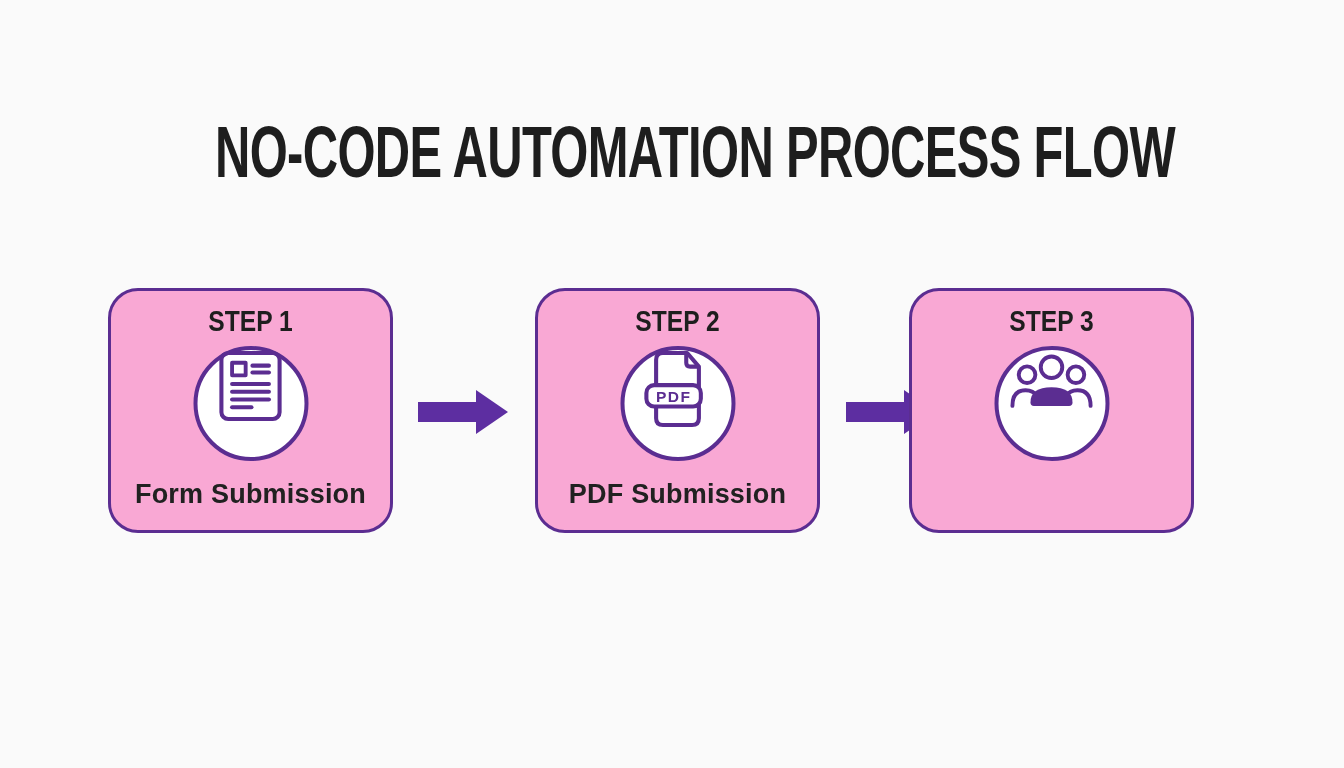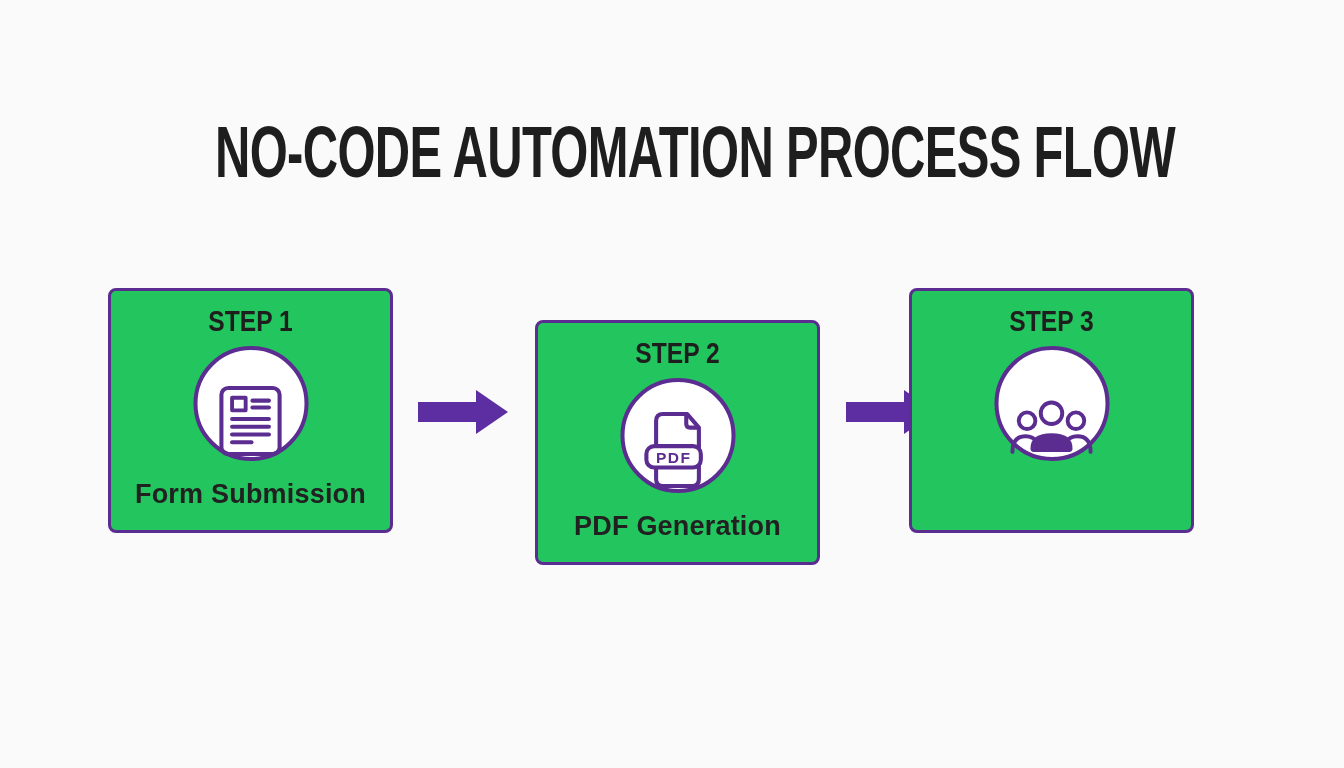--- a/index.html
+++ b/index.html
@@ -29,26 +29,26 @@
     white-space:nowrap;
     color:var(--ink);
     transform:scaleX(0.68);
     transform-origin:center;
   }
 
   .step-box{
     position:absolute;
     top:288px;
     width:285px;height:245px;
-    background:#22c55e;
+    background:#f9a8d4;
     border:3px solid var(--accent);
-    border-radius:8px;
+    border-radius:30px;
   }
   .step-box.b1{left:108px;}
-  .step-box.b2{left:535px;margin-top:32px;}
+  .step-box.b2{left:535px;}
   .step-box.b3{left:909px;}
 
   .step-label{
     position:absolute;
     top:13px;left:0;right:0;
     text-align:center;
     font-size:30px;
     font-weight:700;
     letter-spacing:0px;
     white-space:nowrap;
@@ -57,21 +57,21 @@
     transform-origin:center;
   }
 
   .icon-circle{
     position:absolute;
     top:55px;left:50%;
     transform:translateX(-50%);
     width:115px;height:115px;
     border:4px solid var(--accent);
     border-radius:50%;
-    display:flex;align-items:flex-end;justify-content:center;
+    display:flex;align-items:flex-start;justify-content:center;
     background:#ffffff;
   }
   .icon-circle svg{color:var(--accent);display:block;}
 
   .step-caption{
     position:absolute;
     top:188px;left:0;right:0;
     text-align:center;
     font-size:27px;
     font-weight:600;
@@ -132,21 +132,21 @@
     <div class="icon-circle">
       <span>
         <svg width="70" height="78" viewBox="0 0 72 80" fill="none" stroke="currentColor" stroke-width="4.2" stroke-linecap="round" stroke-linejoin="round">
           <path d="M46 3 H21 q-7 0 -7 7 v60 q0 7 7 7 h30 q7 0 7 -7 V17 Z"></path>
           <path d="M45 4 v9 q0 4 4 4 h8"></path>
           <rect x="4" y="36" width="56" height="22" rx="8" fill="#ffffff"></rect>
           <text class="pdf-badge-text" x="32" y="53" text-anchor="middle" stroke="none">PDF</text>
         </svg>
       </span>
     </div>
-    <div class="step-caption">PDF Generation</div>
+    <div class="step-caption">PDF Submission</div>
   </div>
 
   <svg class="flow-arrow a2" viewBox="0 0 90 44">
     <polygon points="0,12 58,12 58,0 90,22 58,44 58,32 0,32"></polygon>
   </svg>
 
   <div class="step-box b3">
     <div class="step-label">STEP 3</div>
     <div class="icon-circle">
       <span>

